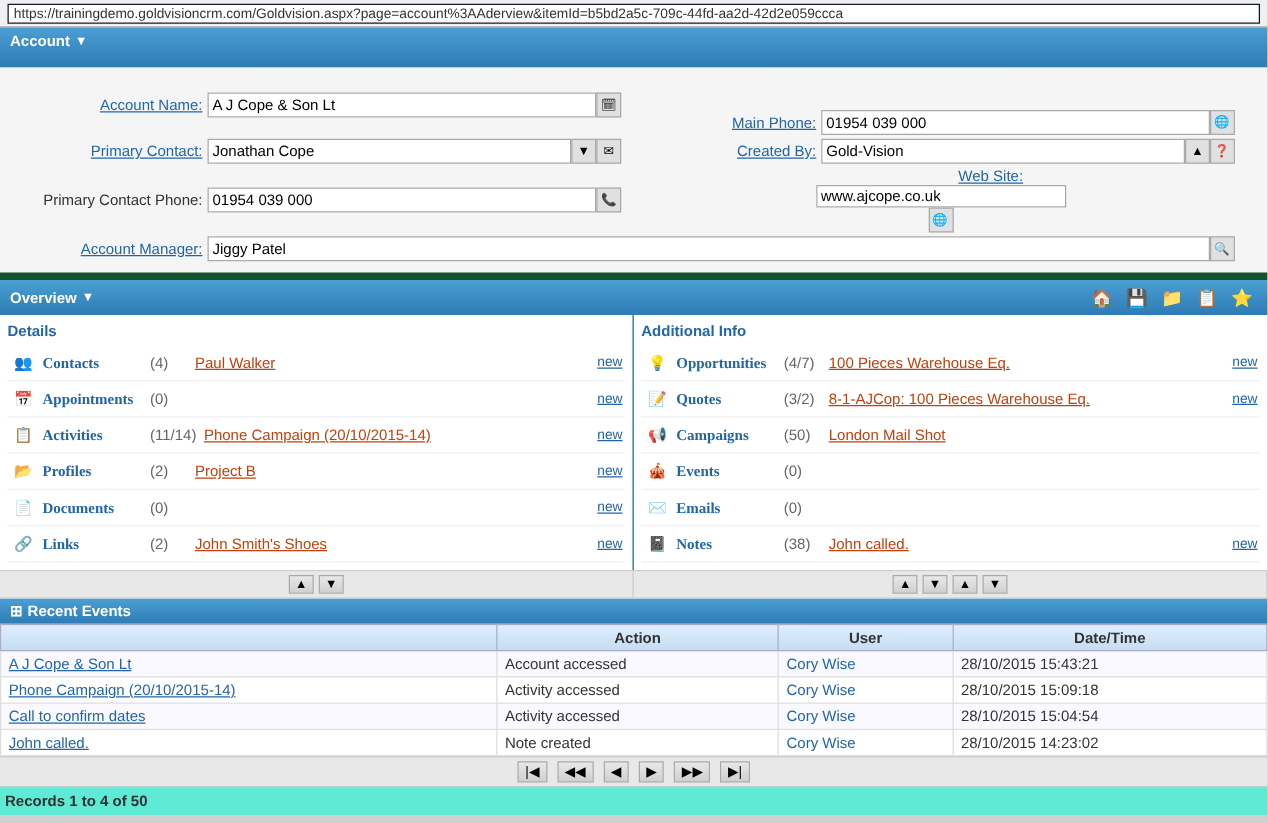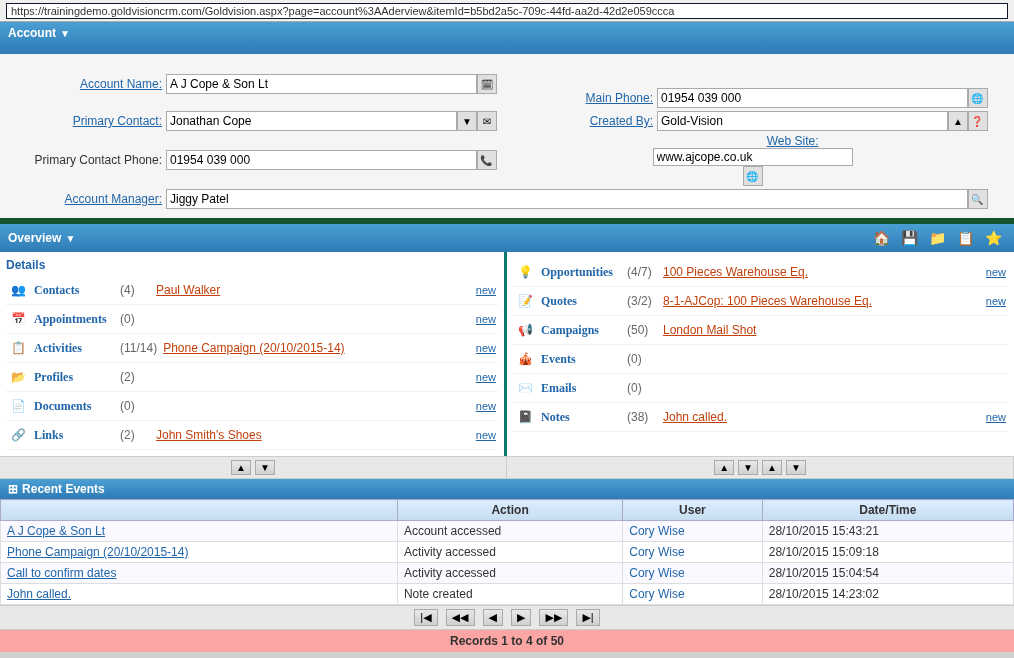--- a/index.html
+++ b/index.html
@@ -136,21 +136,21 @@
     .overview-content {
       background: white;
       display: grid;
       grid-template-columns: 1fr 1fr;
       border-bottom: 1px solid #ccc;
     }
     .overview-left, .overview-right {
       padding: 6px;
     }
     .overview-left {
-      border-right: 3px solid #0f766e;
+      border-right: 1px solid #0f766e;
     }
     .overview-section-title {
       color: #2266aa;
       font-weight: bold;
       font-size: 12px;
       margin-bottom: 4px;
     }
     .overview-row {
       display: flex;
       align-items: center;
@@ -267,23 +267,22 @@
       background: linear-gradient(to bottom, #e8e8e8, #d0d0d0);
       border: 1px solid #aaa;
       cursor: pointer;
       padding: 1px 5px;
       font-size: 11px;
     }
     .records-info {
       font-weight: bold;
       font-size: 12px;
       color: #333;
-      text-align: center;
       padding: 4px;
-      background: #fca5a5;
+      background: #5eead4;
       border-top: 1px solid #ccc;
     }
 
     .dropdown-arrow { font-size: 10px; }
 
     
     .toolbar-icon {
       width: 24px;
       height: 24px;
       display: inline-flex;
@@ -395,20 +394,21 @@
       <span class="ov-label">Activities</span>
       <span class="ov-count">(11/14)</span>
       <span class="ov-link">Phone Campaign (20/10/2015-14)</span>
       <span class="ov-new">new</span>
     </div>
 
     <div class="overview-row">
       <span class="ov-icon">📂</span>
       <span class="ov-label">Profiles</span>
       <span class="ov-count">(2)</span>
+      <span class="ov-link">Project B</span>
       <span class="ov-new">new</span>
     </div>
 
     <div class="overview-row">
       <span class="ov-icon">📄</span>
       <span class="ov-label">Documents</span>
       <span class="ov-count">(0)</span>
       <span class="ov-link"></span>
       <span class="ov-new">new</span>
     </div>
@@ -416,20 +416,21 @@
     <div class="overview-row">
       <span class="ov-icon">🔗</span>
       <span class="ov-label">Links</span>
       <span class="ov-count">(2)</span>
       <span class="ov-link">John Smith's Shoes</span>
       <span class="ov-new">new</span>
     </div>
   </div>
 
   <div class="overview-right">
+    <div class="overview-section-title">Additional Info</div>
 
     <div class="overview-row">
       <span class="ov-icon">💡</span>
       <span class="ov-label">Opportunities</span>
       <span class="ov-count">(4/7)</span>
       <span class="ov-link">100 Pieces Warehouse Eq.</span>
       <span class="ov-new">new</span>
     </div>
 
     <div class="overview-row">

